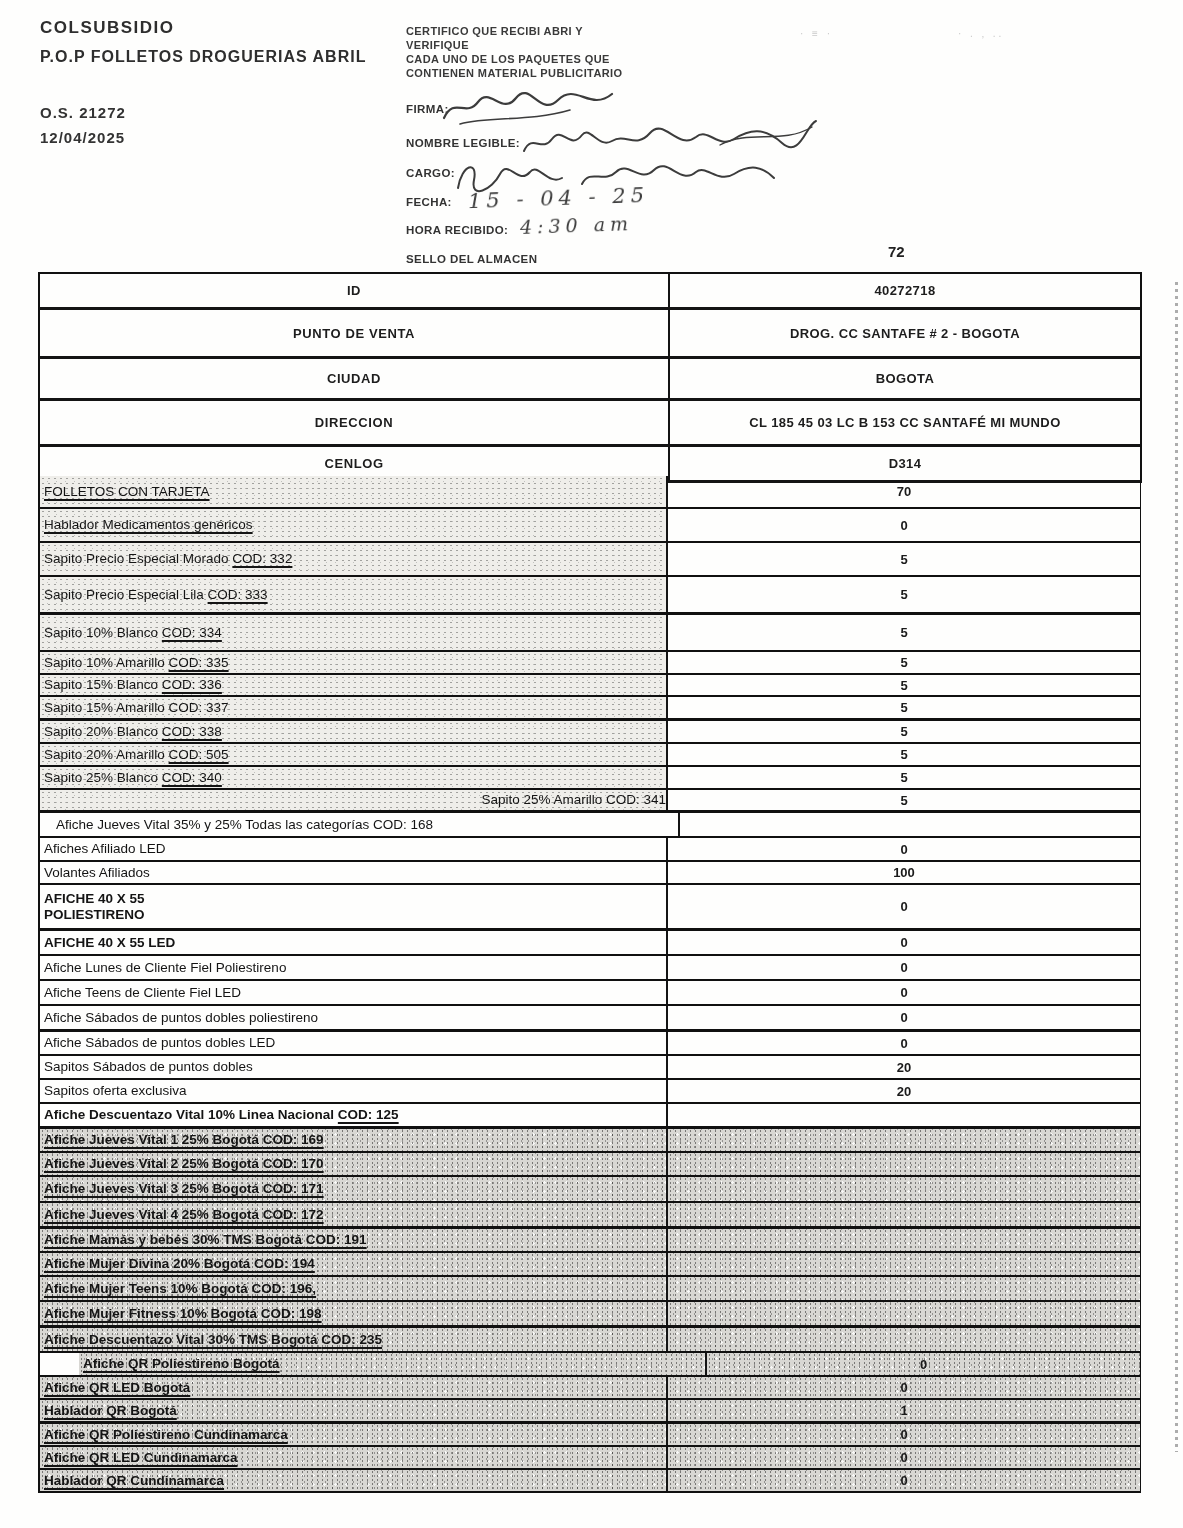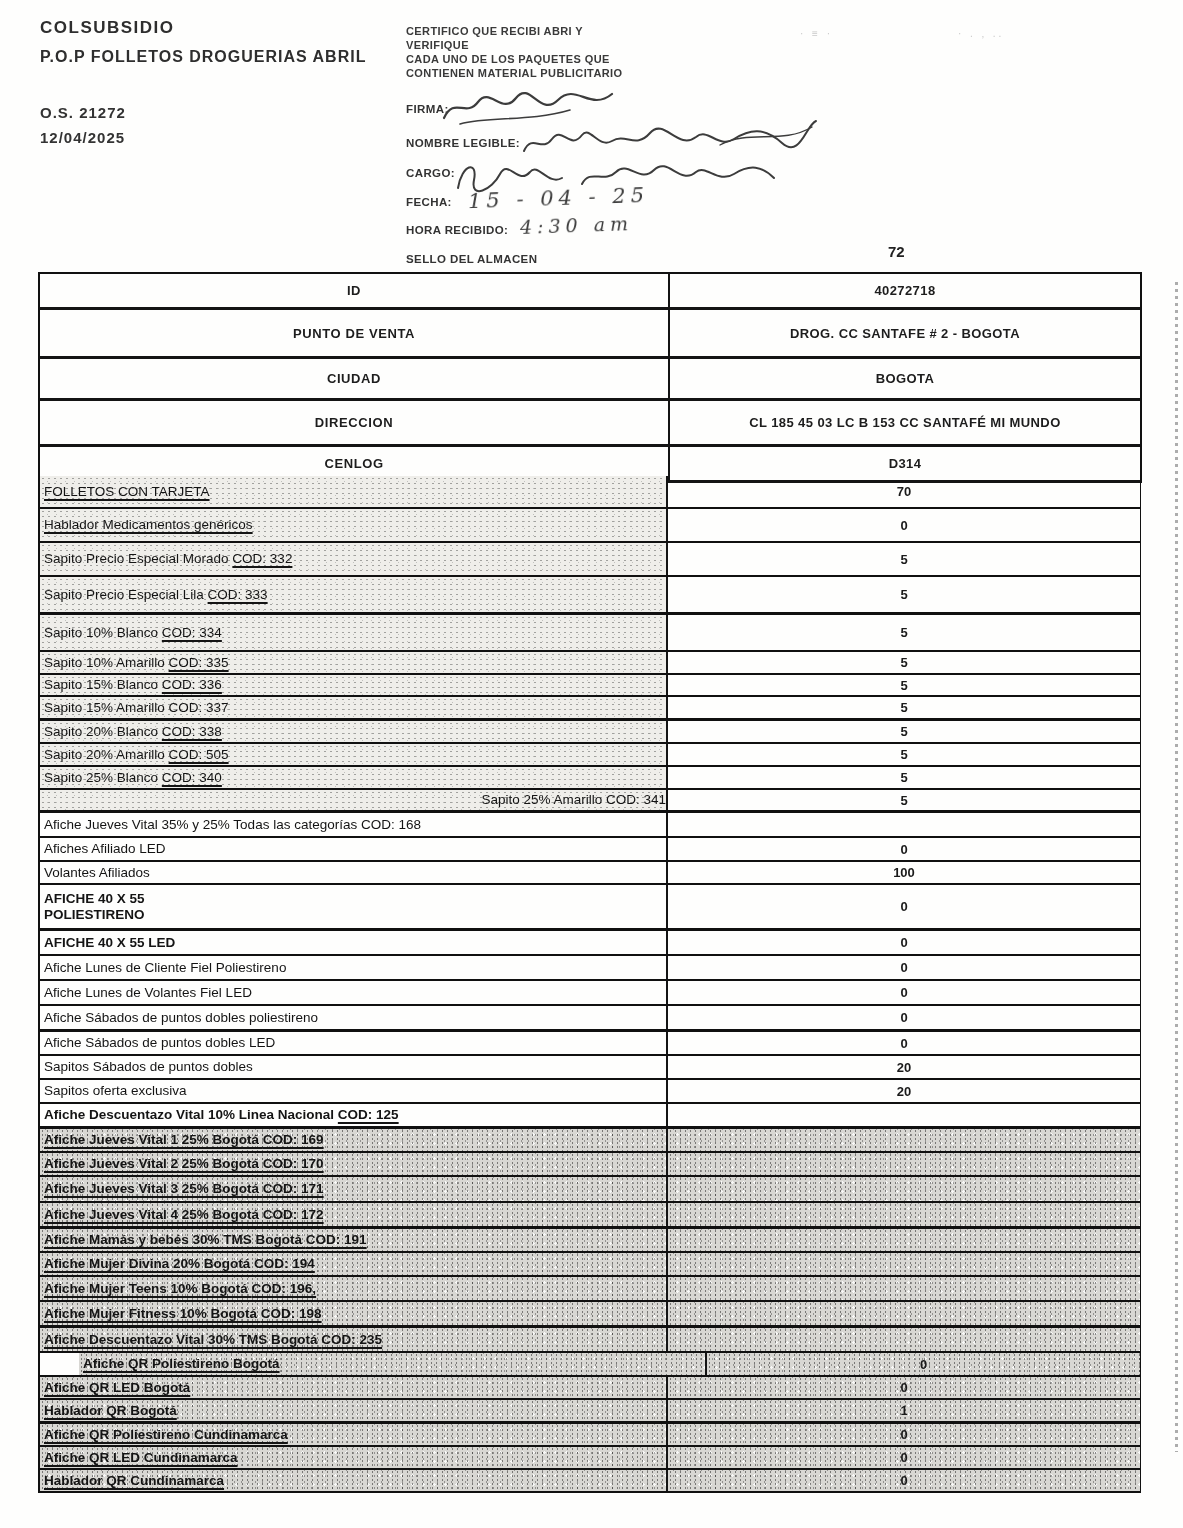--- a/index.html
+++ b/index.html
@@ -227,21 +227,21 @@
           <div><span class="lbl-txt">Sapito 25% Blanco </span><span class="lbl-cod">COD: 340</span></div>
         </div>
         <div class="item-value">5</div>
       </div>
       <div class="item-row shade-light" style="height: 20px; text-align: right;">
         <div class="item-label">
           <div><span class="lbl-txt">Sapito 25% Amarillo </span><span class="lbl-cod">COD: 341</span></div>
         </div>
         <div class="item-value">5</div>
       </div>
-      <div class="item-row" style="height: 23px;">
+      <div class="item-row" style="height: 23px; padding-left: 12px;">
         <div class="item-label">
           <div><span class="lbl-txt">Afiche Jueves Vital 35% y 25% Todas las categorías </span><span class="lbl-cod">COD: 168</span></div>
         </div>
         <div class="item-value"></div>
       </div>
       <div class="item-row" style="height: 22px;">
         <div class="item-label">
           <div><span class="lbl-txt">Afiches Afiliado LED</span></div>
         </div>
         <div class="item-value">0</div>
@@ -266,21 +266,21 @@
         <div class="item-value">0</div>
       </div>
       <div class="item-row" style="height: 23px;">
         <div class="item-label">
           <div><span class="lbl-txt">Afiche Lunes de Cliente Fiel Poliestireno</span></div>
         </div>
         <div class="item-value">0</div>
       </div>
       <div class="item-row" style="height: 23px;">
         <div class="item-label">
-          <div><span class="lbl-txt">Afiche Lunes de Volantes Fiel LED</span></div>
+          <div><span class="lbl-txt">Afiche Teens de Cliente Fiel LED</span></div>
         </div>
         <div class="item-value">0</div>
       </div>
       <div class="item-row" style="height: 23px;">
         <div class="item-label">
           <div><span class="lbl-txt">Afiche Sábados de puntos dobles poliestireno</span></div>
         </div>
         <div class="item-value">0</div>
       </div>
       <div class="item-row" style="height: 22px;">

